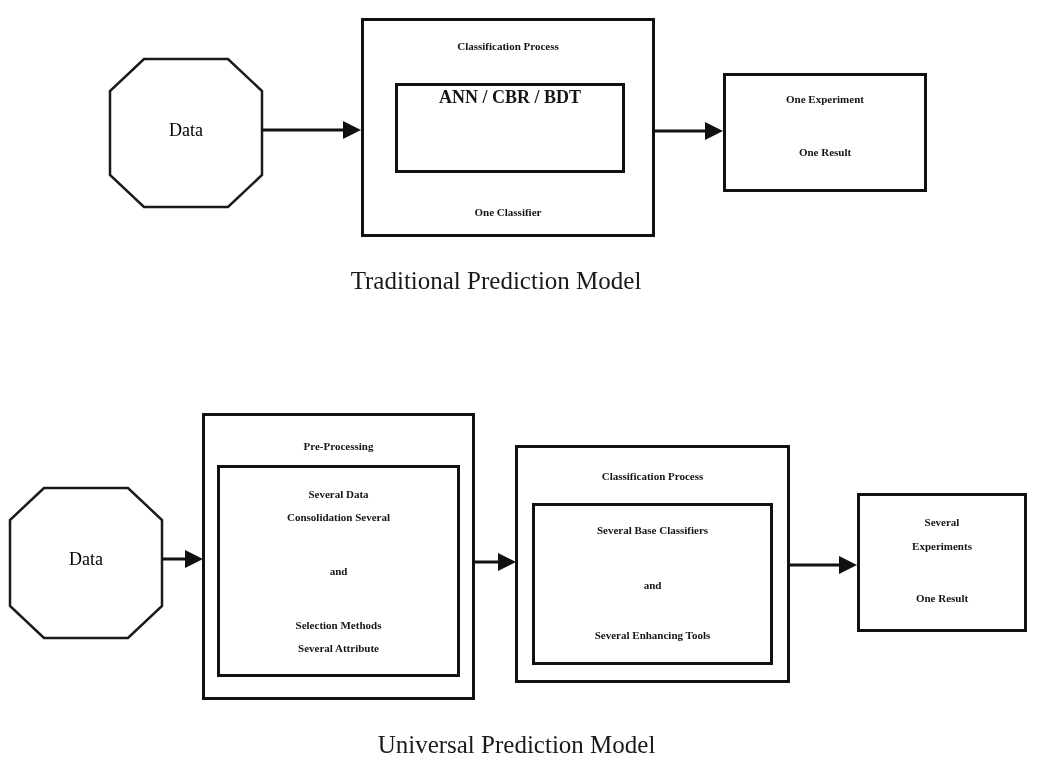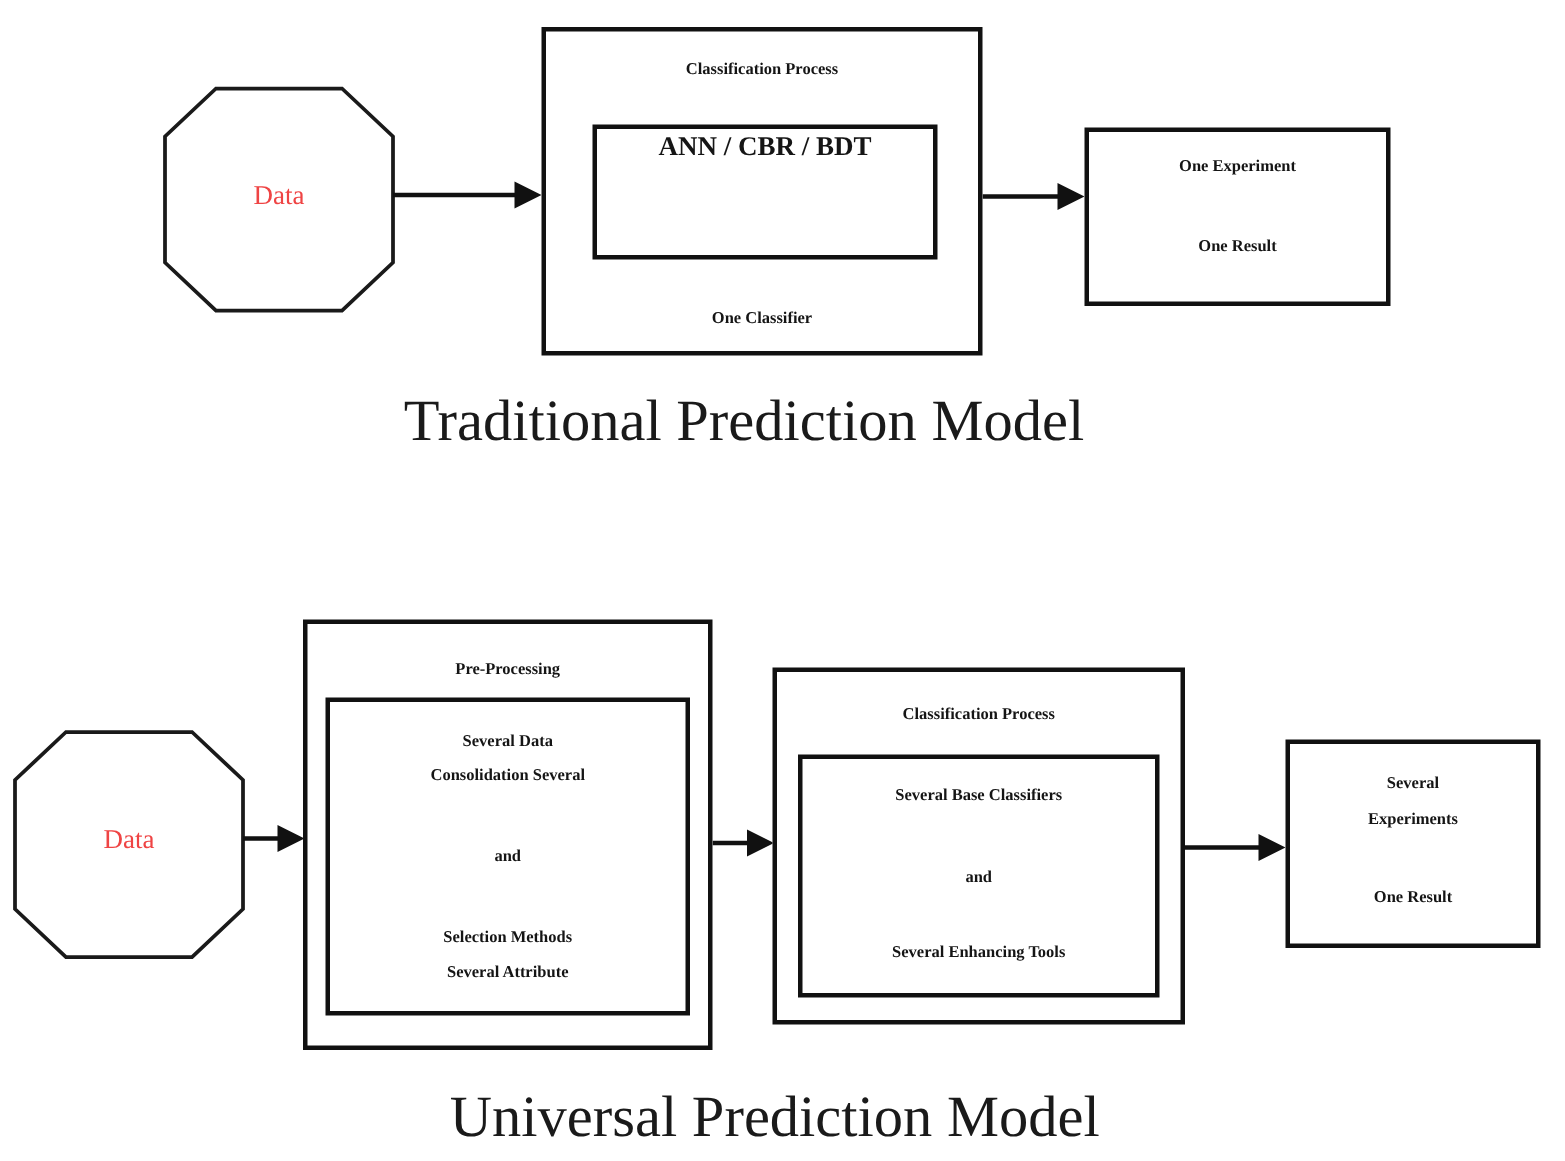--- a/index.html
+++ b/index.html
@@ -24,38 +24,38 @@
     font-size: 11px;
     line-height: 22px;
     text-align: center;
     color: #151515;
   }
   .data-label {
     position: absolute;
     font-size: 18px;
     line-height: 22px;
     text-align: center;
-    color: #ef4444;
+    color: #000000;
   }
   .caption {
     position: absolute;
-    font-size: 39px;
+    font-size: 25px;
     line-height: 36px;
     text-align: center;
     color: #1a1a1a;
     font-weight: 400;
   }
   
   .t-process  { left: 361px; top: 18px;  width: 294px; height: 219px; }
   .t-title    { position: absolute; left: 0; right: 0; top: 14px; }
   .t-footer   { position: absolute; left: 0; right: 0; bottom: 11px; }
   .t-inner    { left: 395px; top: 83px;  width: 230px; height: 90px;
                 display: flex; align-items: flex-start; justify-content: center; }
   .t-inner .lbl { font-size: 18px; }
-  .t-result   { left: 723px; top: 73px;  width: 204px; height: 119px; padding-top: 12px; margin-top: 12px; }
+  .t-result   { left: 723px; top: 73px;  width: 204px; height: 119px; padding-top: 12px; }
   .t-result .line2 { margin-top: 31px; }
   
   .u-pre      { left: 202px; top: 413px; width: 273px; height: 287px; }
   .u-pre-title{ position: absolute; left: 0; right: 0; top: 19px; text-align: center; }
   .u-pre-in   { left: 217px; top: 465px; width: 243px; height: 212px; padding-top: 15px; }
   .u-pre-in .lbl { line-height: 23px; }
   .u-pre-in .and  { margin-top: 31px; }
   .u-pre-in .grp2 { margin-top: 31px; }
   .u-proc     { left: 515px; top: 445px; width: 275px; height: 238px; }
   .u-proc-title{ position: absolute; left: 0; right: 0; top: 17px; }

